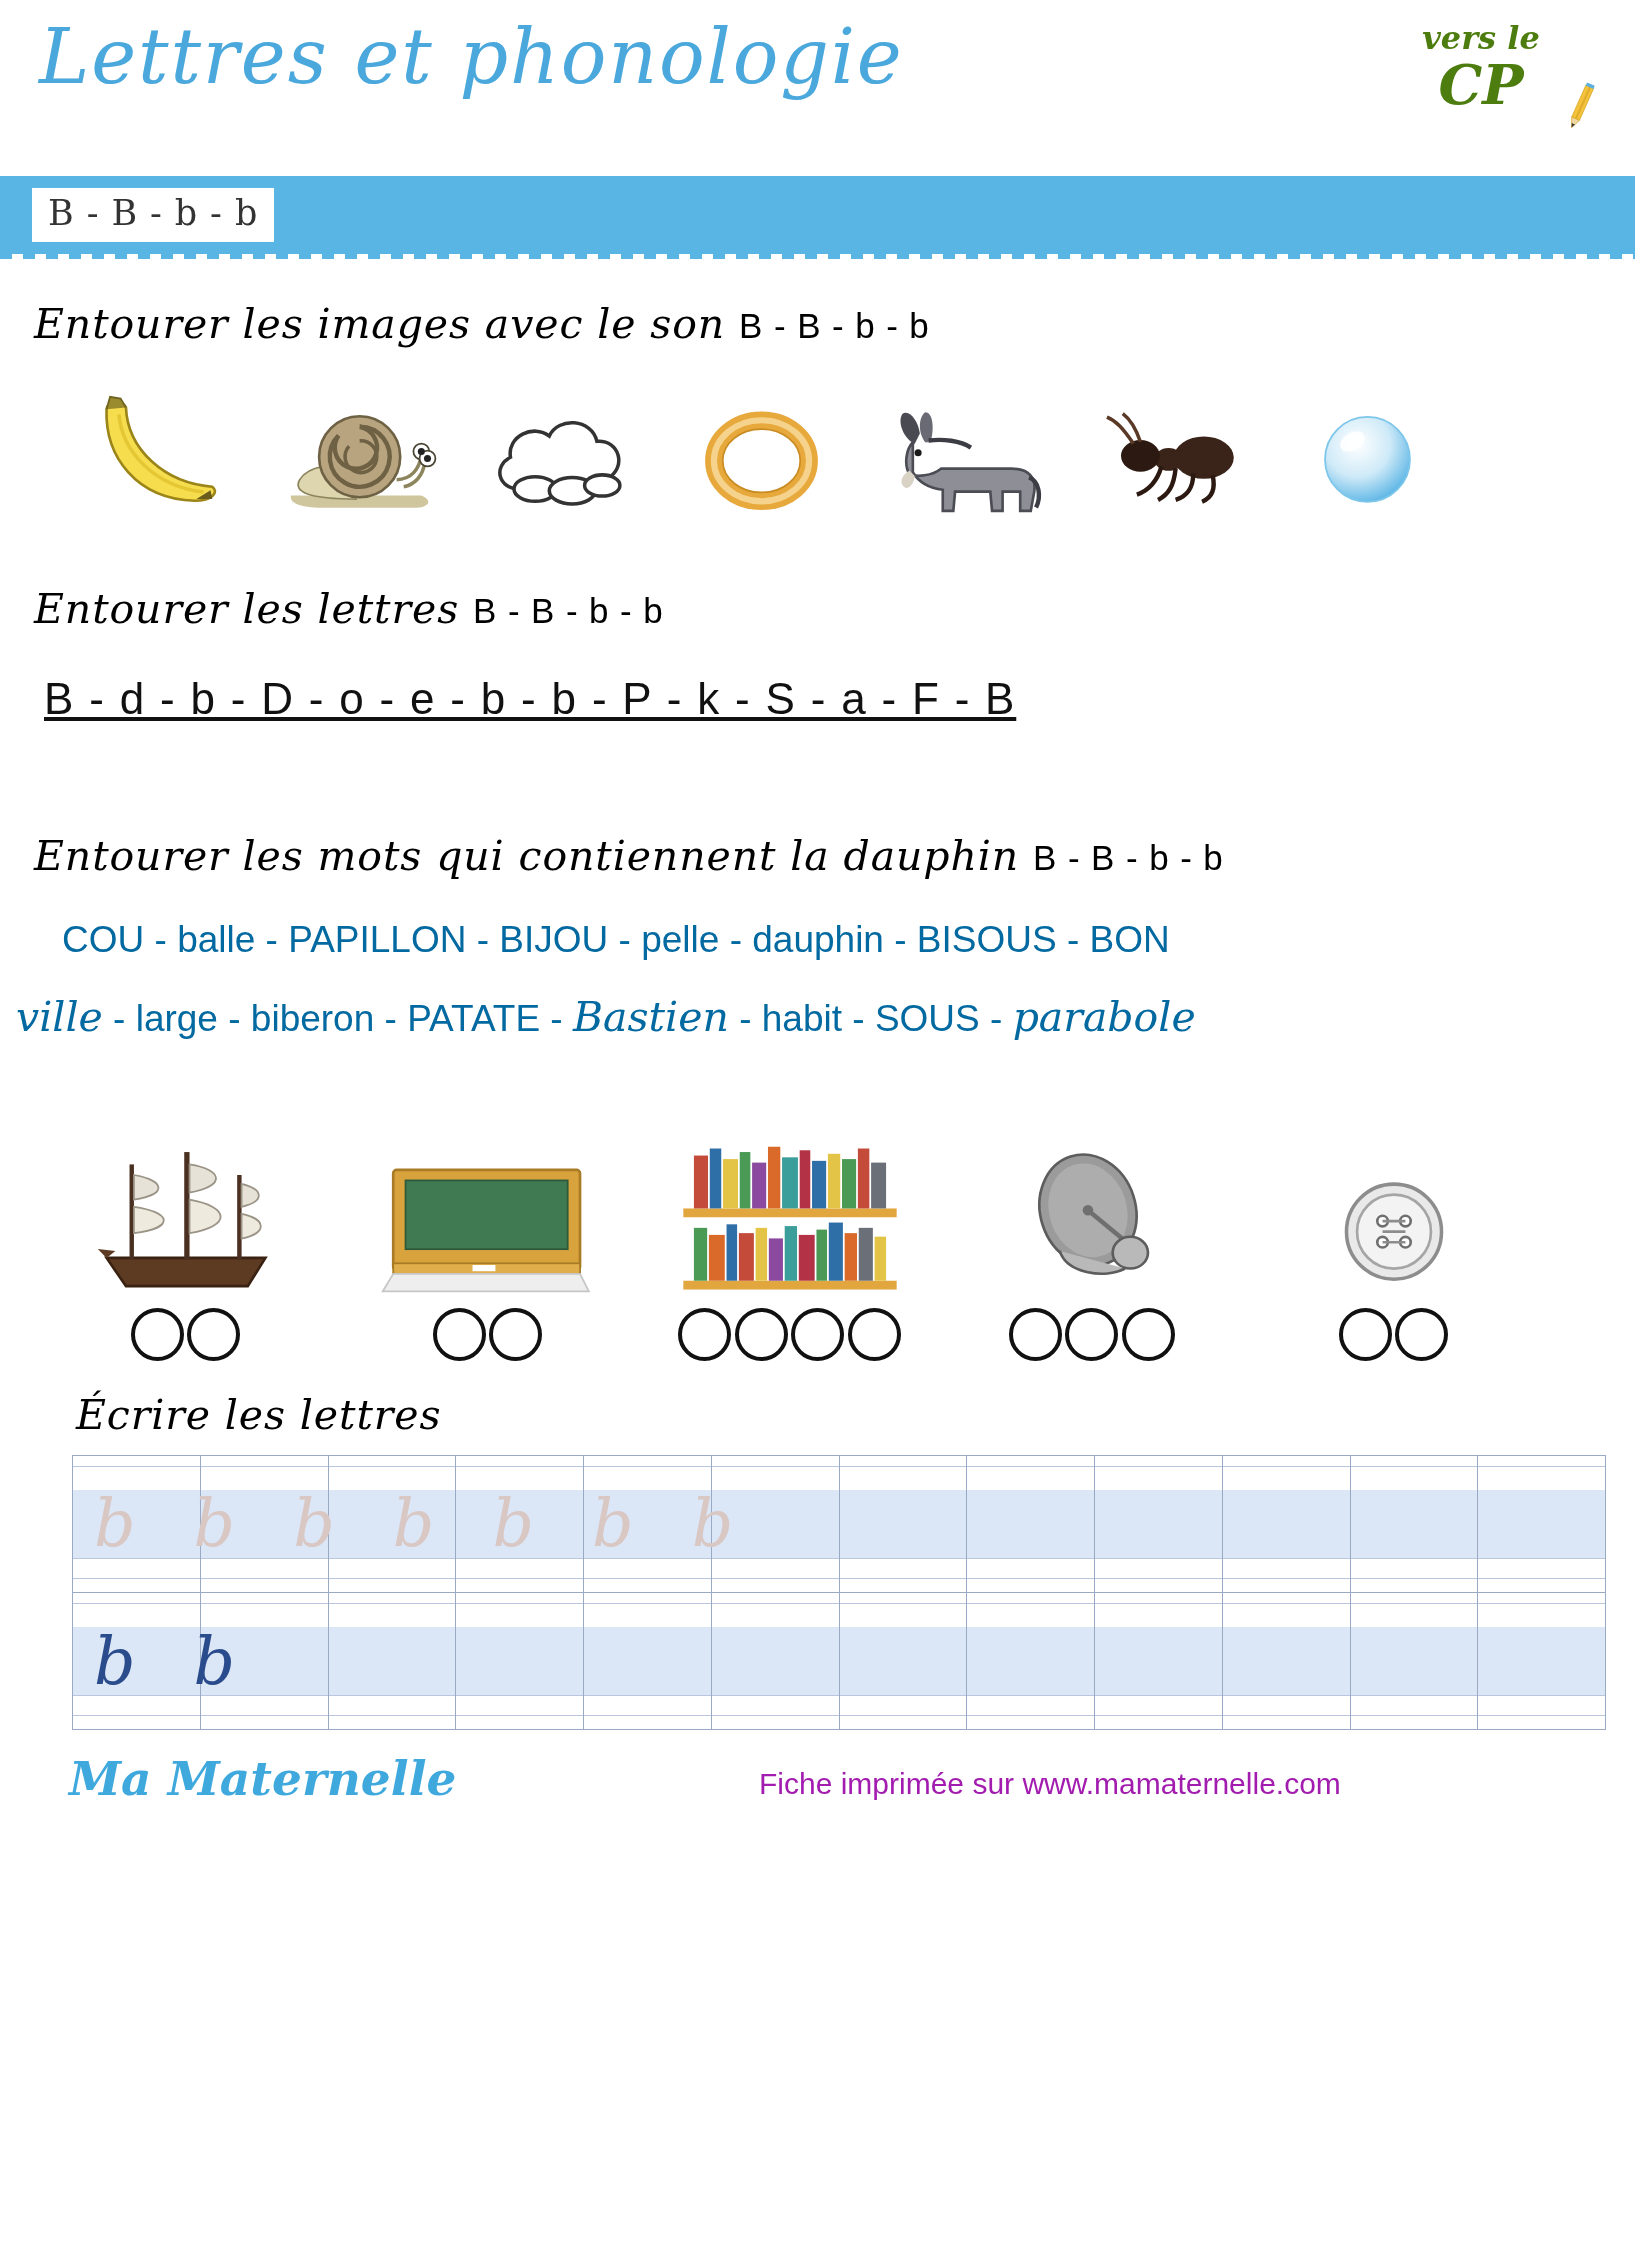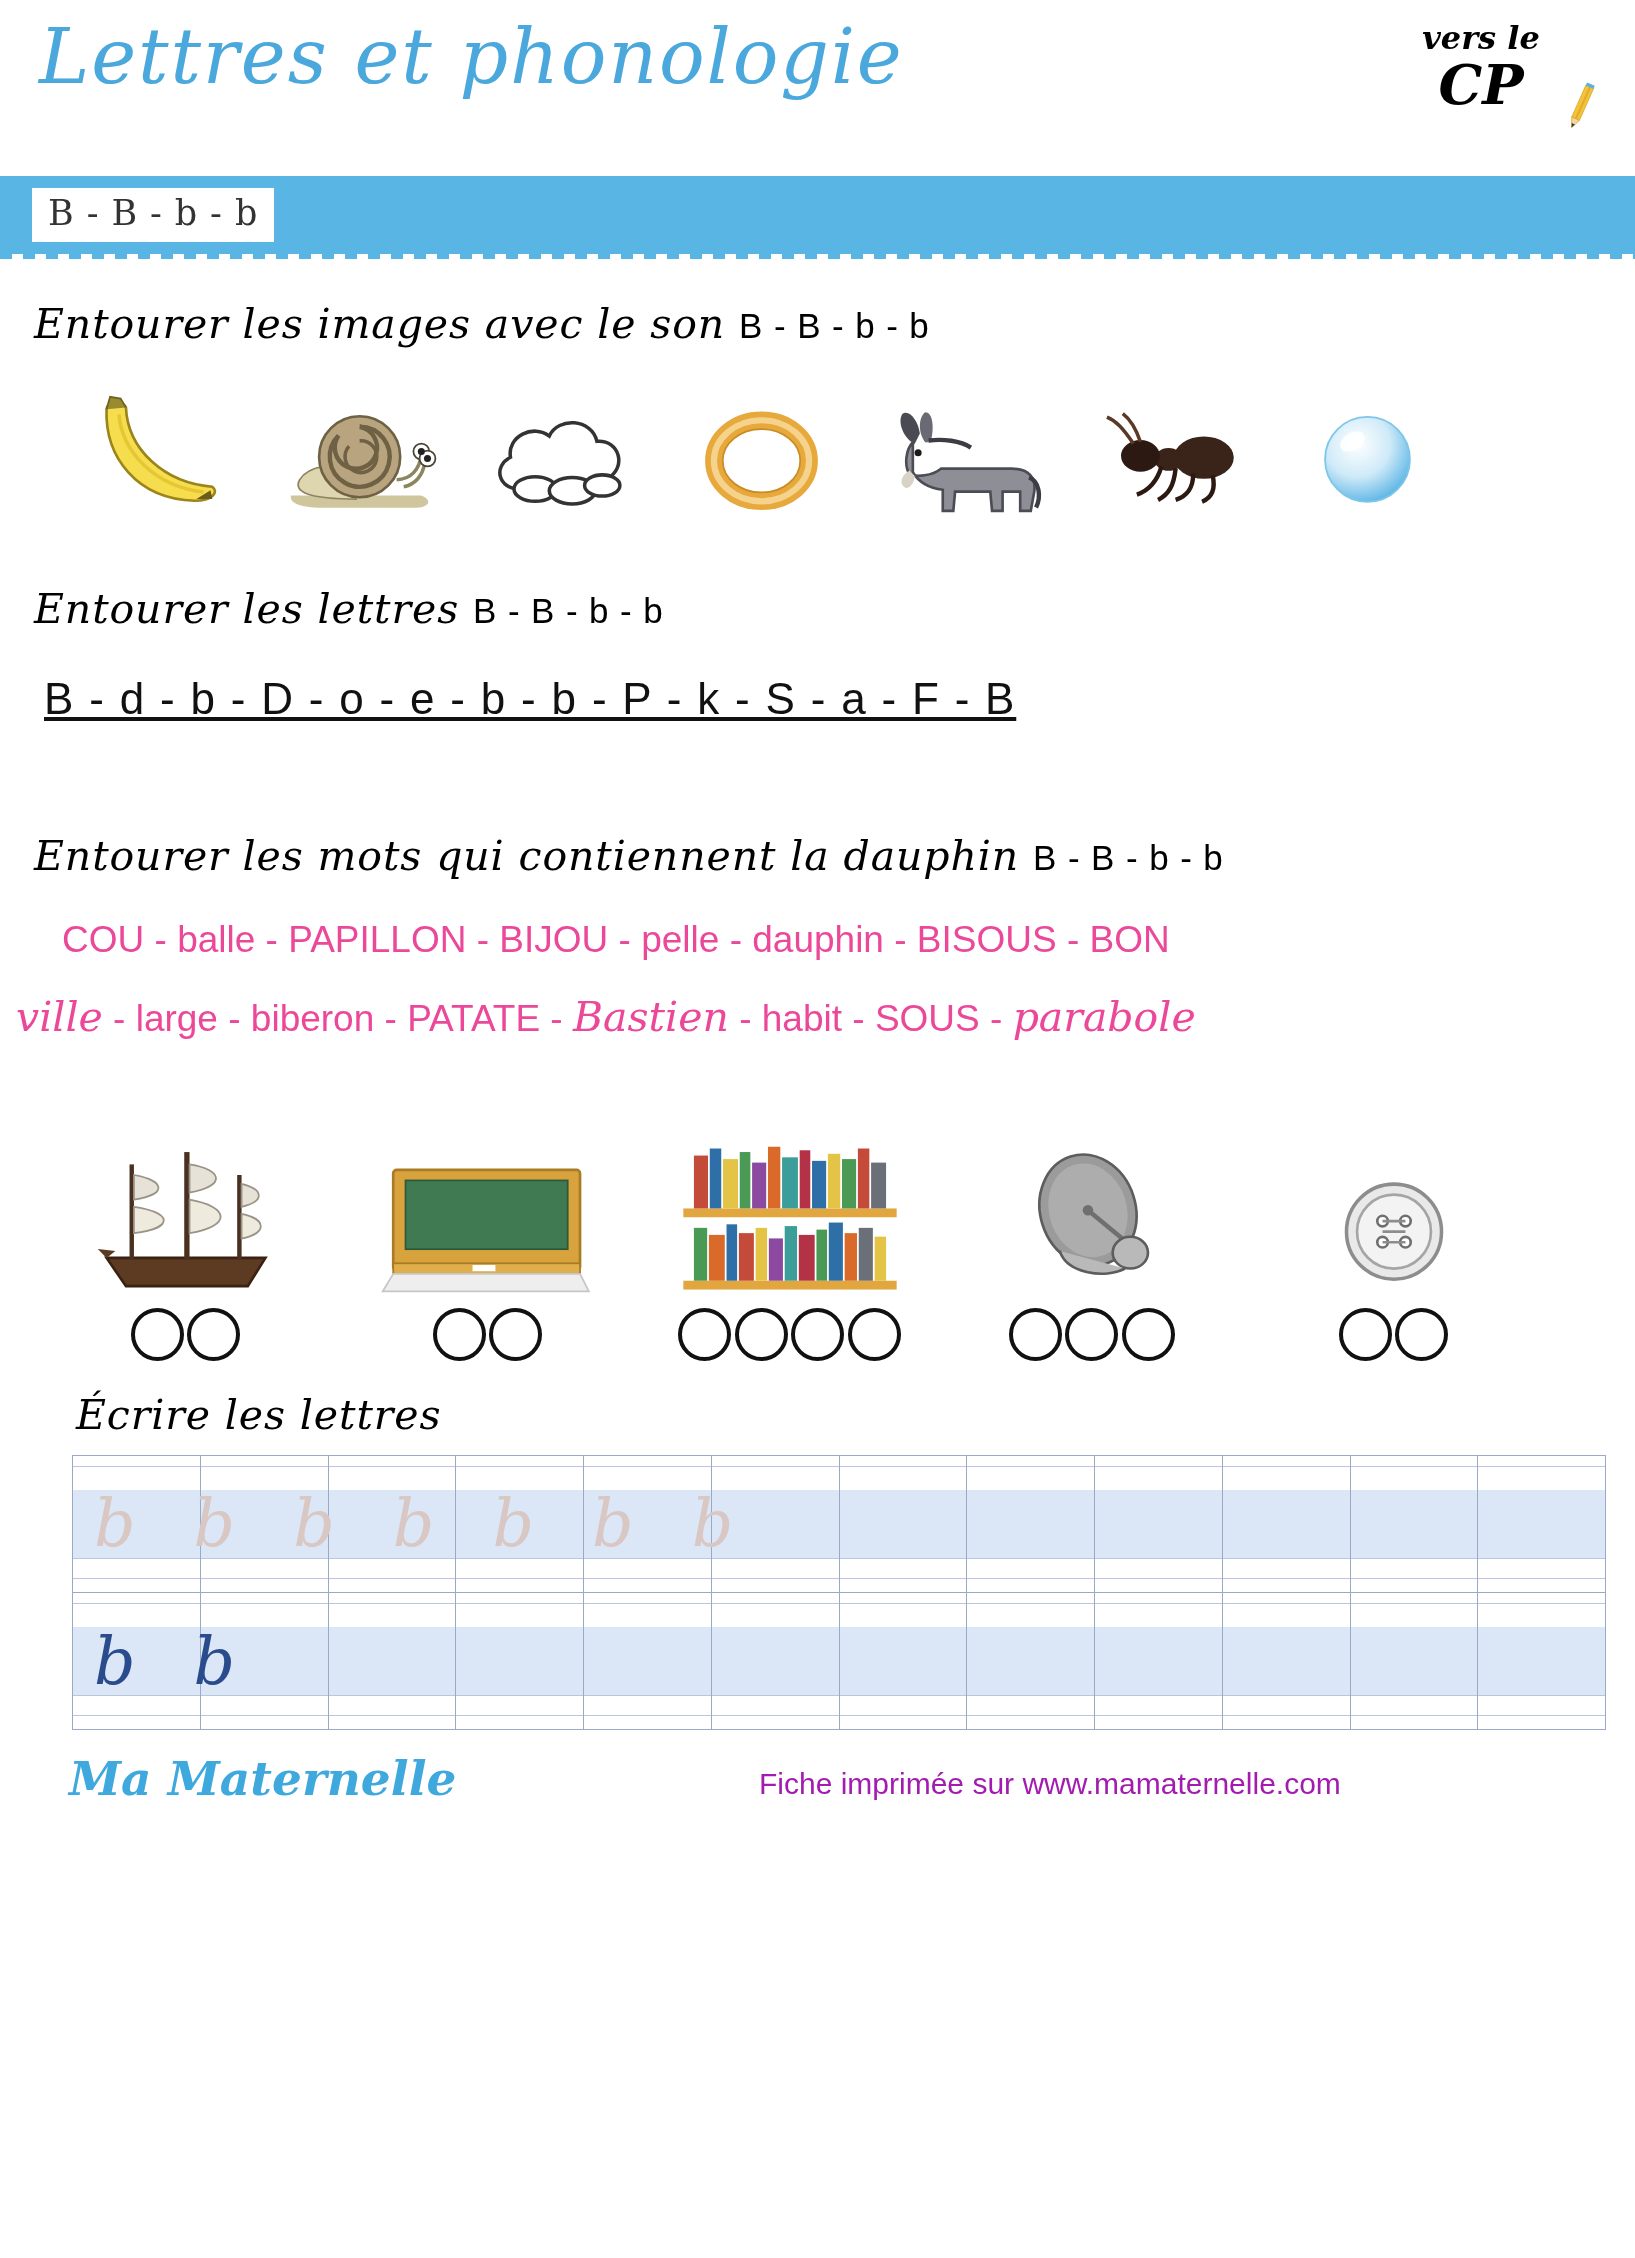--- a/index.html
+++ b/index.html
@@ -38,21 +38,21 @@
     color: #4aa8dc;
     letter-spacing: 1.8px;
     white-space: nowrap;
   }
   .badge {
     position: absolute;
     right: 58px;
     top: 21px;
     width: 194px;
     text-align: center;
-    color: #000000;
+    color: #4d7c0f;
   }
   .badge .badge-top {
     font-family: "DejaVu Serif", serif;
     font-style: italic;
     font-weight: bold;
     font-size: 32px;
     line-height: 35px;
   }
   .badge .badge-bottom {
     font-family: "DejaVu Serif", serif;
@@ -140,21 +140,21 @@
     color: #111;
     padding-left: 44px;
     letter-spacing: 1.8px;
     white-space: nowrap;
     text-decoration: underline;
   }
 
   .words-line {
     font-family: "Liberation Sans", sans-serif;
     font-size: 37px;
-    color: #ec4899;
+    color: #0369a1;
     padding-left: 62px;
     white-space: nowrap;
   }
   .words-line .cursive {
     font-family: "DejaVu Serif", serif;
     font-style: italic;
     font-size: 41px;
   }
 
   

